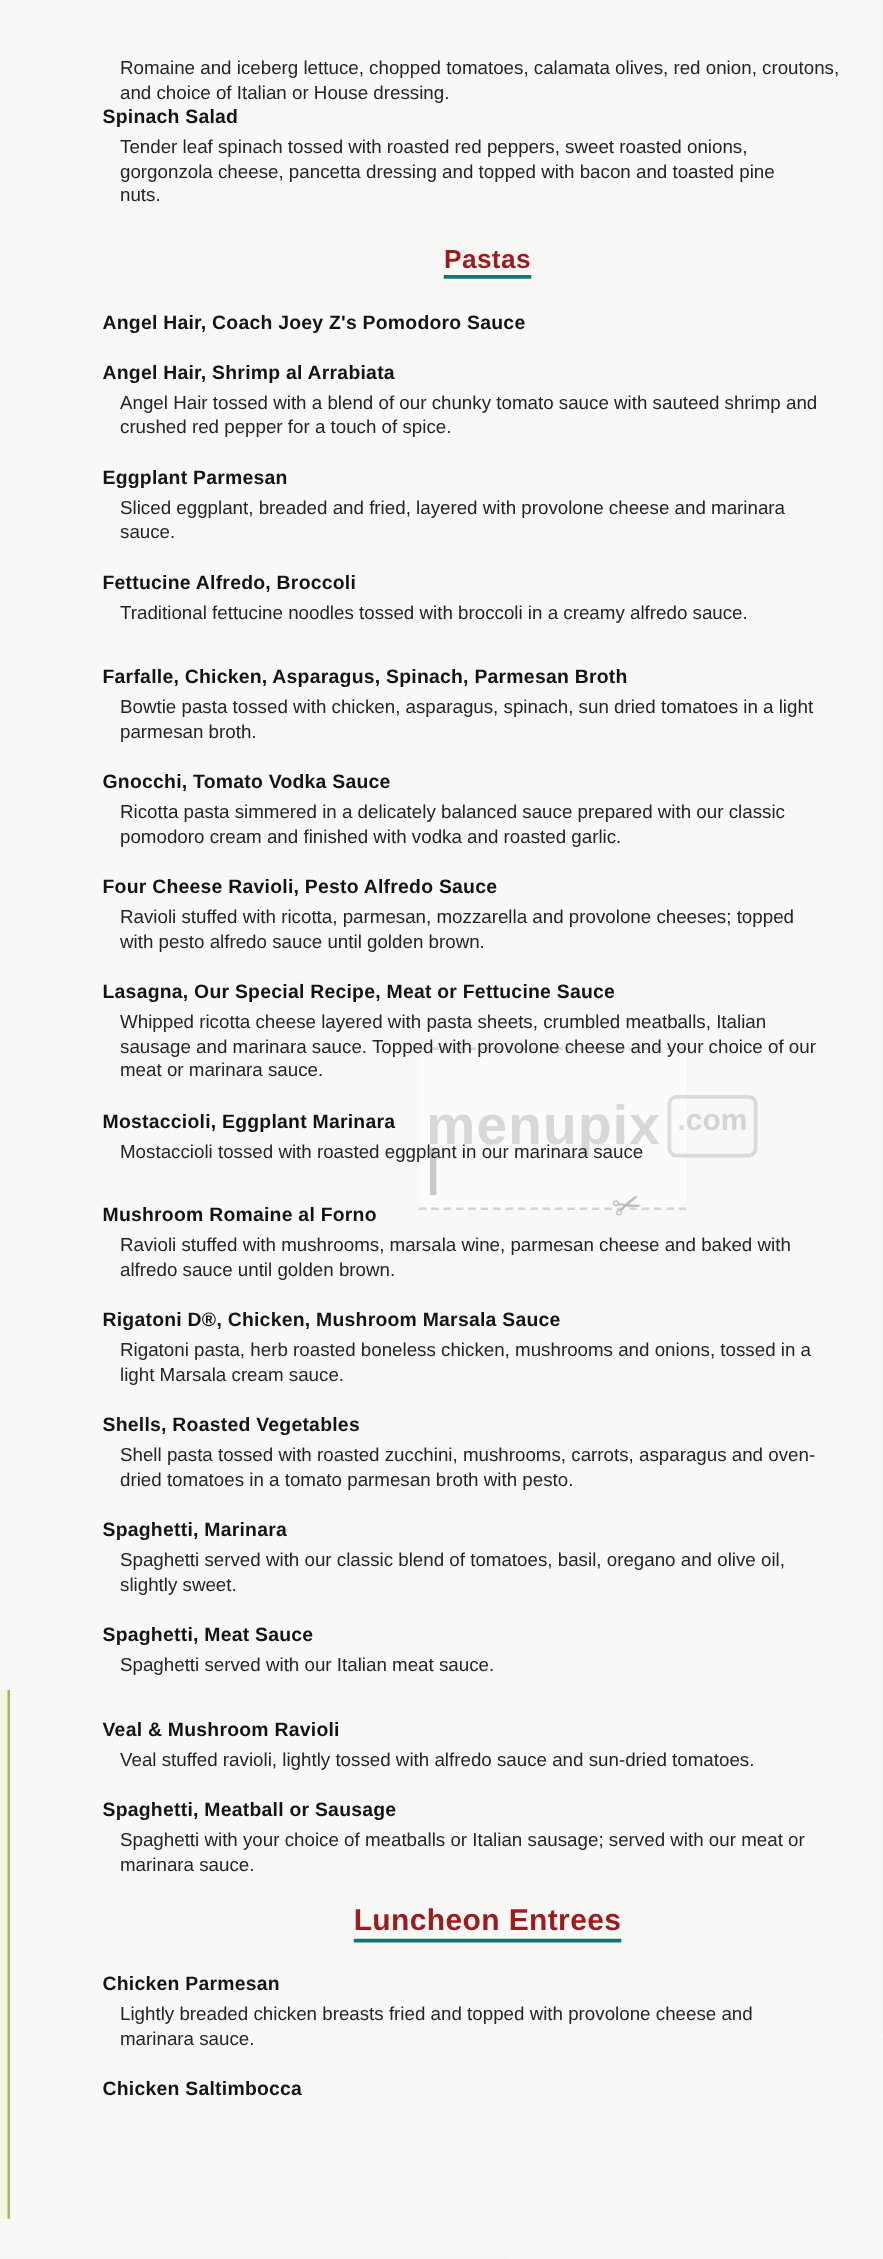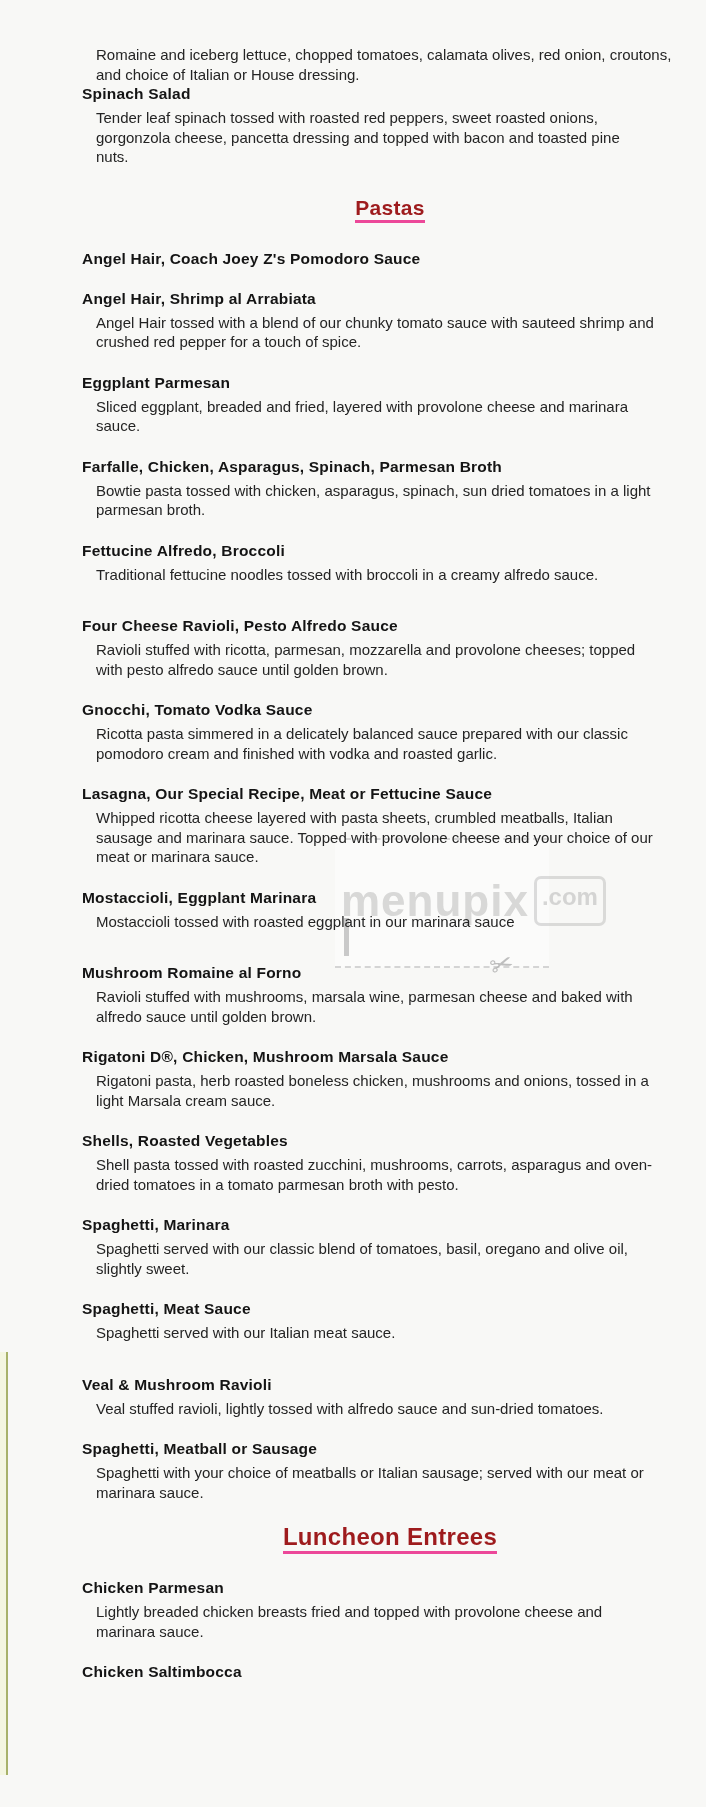--- a/index.html
+++ b/index.html
@@ -47,21 +47,21 @@
   .section-title {
     text-align: center;
     margin: 28px 0 26px 0;
     line-height: 26px;
   }
   .section-title.luncheon { margin: 14px 0 24px 0; line-height: 28px; }
   .section-title span {
     font-weight: bold;
     font-size: 21px;
     color: #9e1b1d;
-    border-bottom: 3px solid #ec4899;
+    border-bottom: 3px solid #0f766e;
     padding-bottom: 1px;
     letter-spacing: 0.3px;
   }
   .section-title.luncheon span { font-size: 24px; }
   
   .wm-box {
     position: absolute;
     left: 335px;
     top: 838px;
     width: 214px;
@@ -157,38 +157,38 @@
     <div class="menu-item">
       <div class="item-name">Angel Hair, Shrimp al Arrabiata</div>
       <p class="item-desc">Angel Hair tossed with a blend of our chunky tomato sauce with sauteed shrimp and crushed red pepper for a touch of spice.</p>
     </div>
 
     <div class="menu-item">
       <div class="item-name">Eggplant Parmesan</div>
       <p class="item-desc">Sliced eggplant, breaded and fried, layered with provolone cheese and marinara sauce.</p>
     </div>
 
-    <div class="menu-item">
-      <div class="item-name">Farfalle, Chicken, Asparagus, Spinach, Parmesan Broth</div>
-      <p class="item-desc">Bowtie pasta tossed with chicken, asparagus, spinach, sun dried tomatoes in a light parmesan broth.</p>
-    </div>
-
     <div class="menu-item extra-gap">
       <div class="item-name">Fettucine Alfredo, Broccoli</div>
       <p class="item-desc">Traditional fettucine noodles tossed with broccoli in a creamy alfredo sauce.</p>
     </div>
 
     <div class="menu-item">
+      <div class="item-name">Farfalle, Chicken, Asparagus, Spinach, Parmesan Broth</div>
+      <p class="item-desc">Bowtie pasta tossed with chicken, asparagus, spinach, sun dried tomatoes in a light parmesan broth.</p>
+    </div>
+
+    <div class="menu-item">
+      <div class="item-name">Gnocchi, Tomato Vodka Sauce</div>
+      <p class="item-desc">Ricotta pasta simmered in a delicately balanced sauce prepared with our classic pomodoro cream and finished with vodka and roasted garlic.</p>
+    </div>
+
+    <div class="menu-item">
       <div class="item-name">Four Cheese Ravioli, Pesto Alfredo Sauce</div>
       <p class="item-desc">Ravioli stuffed with ricotta, parmesan, mozzarella and provolone cheeses; topped with pesto alfredo sauce until golden brown.</p>
-    </div>
-
-    <div class="menu-item">
-      <div class="item-name">Gnocchi, Tomato Vodka Sauce</div>
-      <p class="item-desc">Ricotta pasta simmered in a delicately balanced sauce prepared with our classic pomodoro cream and finished with vodka and roasted garlic.</p>
     </div>
 
     <div class="menu-item">
       <div class="item-name">Lasagna, Our Special Recipe, Meat or Fettucine Sauce</div>
       <p class="item-desc">Whipped ricotta cheese layered with pasta sheets, crumbled meatballs, Italian sausage and marinara sauce. Topped with provolone cheese and your choice of our meat or marinara sauce.</p>
     </div>
 
     <div class="menu-item extra-gap">
       <div class="item-name">Mostaccioli, Eggplant Marinara</div>
       <p class="item-desc">Mostaccioli tossed with roasted eggplant in our marinara sauce</p>

